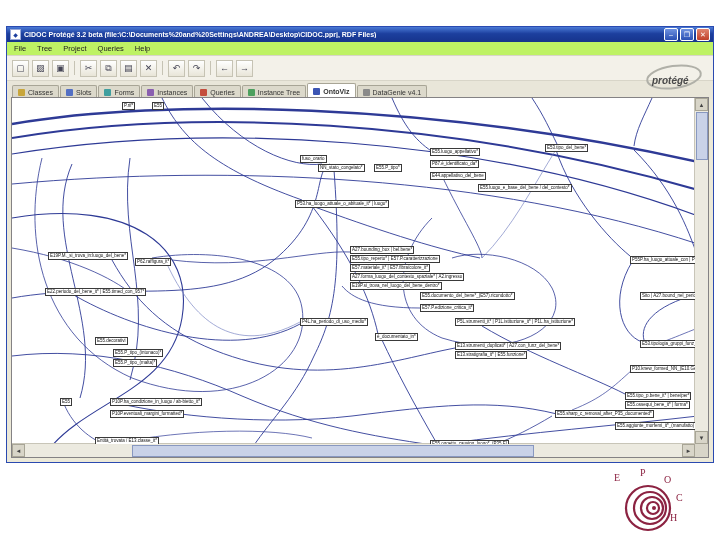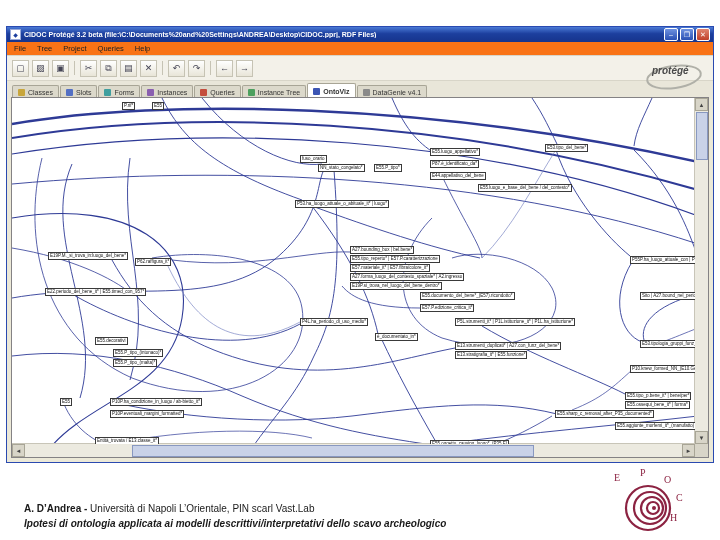--- a/index.html
+++ b/index.html
@@ -14,32 +14,32 @@
              display:flex;align-items:center;padding:0 3px;gap:3px;}
   .title-icon{width:9px;height:9px;background:#fff;border:1px solid #98a8d8;
               display:grid;place-items:center;font-size:6px;color:#1c3f9e;flex:0 0 auto;}
   .title-text{color:#fff;font-size:7px;font-weight:bold;flex:1;white-space:nowrap;overflow:hidden;}
   .win-btns{display:flex;gap:2px;flex:0 0 auto;}
   .win-btn{width:12px;height:11px;border-radius:2px;border:1px solid #fff;display:grid;place-items:center;
            font-size:7px;line-height:1;color:#fff;background:linear-gradient(#6f92e0,#2a50b4);cursor:default;}
   .win-btn.close{background:linear-gradient(#e0846f,#c0402a);}
 
   .menu-bar{height:13px;display:flex;align-items:center;gap:11px;padding:0 7px;
-            background:#f97316;border-bottom:1px solid #d8d5c8;font-size:7.5px;color:#222;}
+            background:#bef264;border-bottom:1px solid #d8d5c8;font-size:7.5px;color:#222;}
   .menu-item{cursor:default;}
 
   .toolbar{height:24px;display:flex;align-items:center;gap:3px;padding:0 5px;
            background:#f3f1e9;border-bottom:1px solid #d8d5c8;}
   .tool-btn{width:17px;height:17px;border:1px solid #c6c3b4;background:linear-gradient(#ffffff,#e8e5d8);
             display:grid;place-items:center;font-size:9px;color:#445;box-sizing:border-box;}
   .tool-sep{width:1px;height:14px;background:#c6c3b4;margin:0 2px;}
 
   .brand{position:absolute;top:31px;right:10px;width:58px;height:42px;}
   .brand svg{position:absolute;left:0;top:0;}
-  .brand-label{position:absolute;left:7px;top:7px;font-size:10px;font-weight:bold;
+  .brand-label{position:absolute;left:7px;top:17px;font-size:10px;font-weight:bold;
                font-style:italic;color:#4a4a4a;}
 
   .tab-bar{height:18px;display:flex;align-items:flex-end;gap:1px;padding:0 5px;background:#e9e6d9;}
   .tab{display:flex;align-items:center;gap:3px;padding:2px 5px;font-size:7px;background:#dcd9cb;
        border:1px solid #a8a596;border-bottom:none;border-radius:2px 2px 0 0;color:#333;
        height:14px;box-sizing:border-box;white-space:nowrap;}
   .tab.active{background:#ffffff;font-weight:bold;height:16px;}
   .tab-icon{width:7px;height:7px;border-radius:1px;flex:0 0 auto;}
 
   
@@ -251,26 +251,20 @@
         <span class="scroll-btn" style="left:0;top:0;">◄</span>
         <span class="hthumb"></span>
         <span class="scroll-btn" style="right:0;top:0;">►</span>
       </div>
 
       <div class="scroll-corner"></div>
     </div>
 
   </div>
 
-  <div class="footer">
-    <div class="l1">
-      <span class="name">A. D’Andrea -</span><span> Università di Napoli L’Orientale, PIN scarl Vast.Lab</span>
-    </div>
-    <div class="l2">Ipotesi di ontologia applicata ai modelli descrittivi/interpretativi dello scavo archeologico</div>
-  </div>
 
   <div class="epoch">
     <svg width="92" height="70">
       <circle cx="48" cy="40" r="22" fill="none" stroke="#8c2342" stroke-width="2.2"></circle>
       <circle cx="50" cy="40" r="16" fill="none" stroke="#8c2342" stroke-width="2.2"></circle>
       <circle cx="52" cy="40" r="11" fill="none" stroke="#8c2342" stroke-width="2.2"></circle>
       <circle cx="53" cy="40" r="6" fill="none" stroke="#8c2342" stroke-width="2.2"></circle>
       <circle cx="54" cy="40" r="2" fill="#8c2342" stroke="none"></circle>
     </svg>
     <span id="epoch-letters"><span class="epoch-letter" style="left: 14px; top: 4px; color: rgb(140, 35, 66);">E</span><span class="epoch-letter" style="left: 40px; top: -1px; color: rgb(140, 35, 66);">P</span><span class="epoch-letter" style="left: 64px; top: 6px; color: rgb(140, 35, 66);">O</span><span class="epoch-letter" style="left: 76px; top: 24px; color: rgb(140, 35, 66);">C</span><span class="epoch-letter" style="left: 70px; top: 44px; color: rgb(140, 35, 66);">H</span></span>

